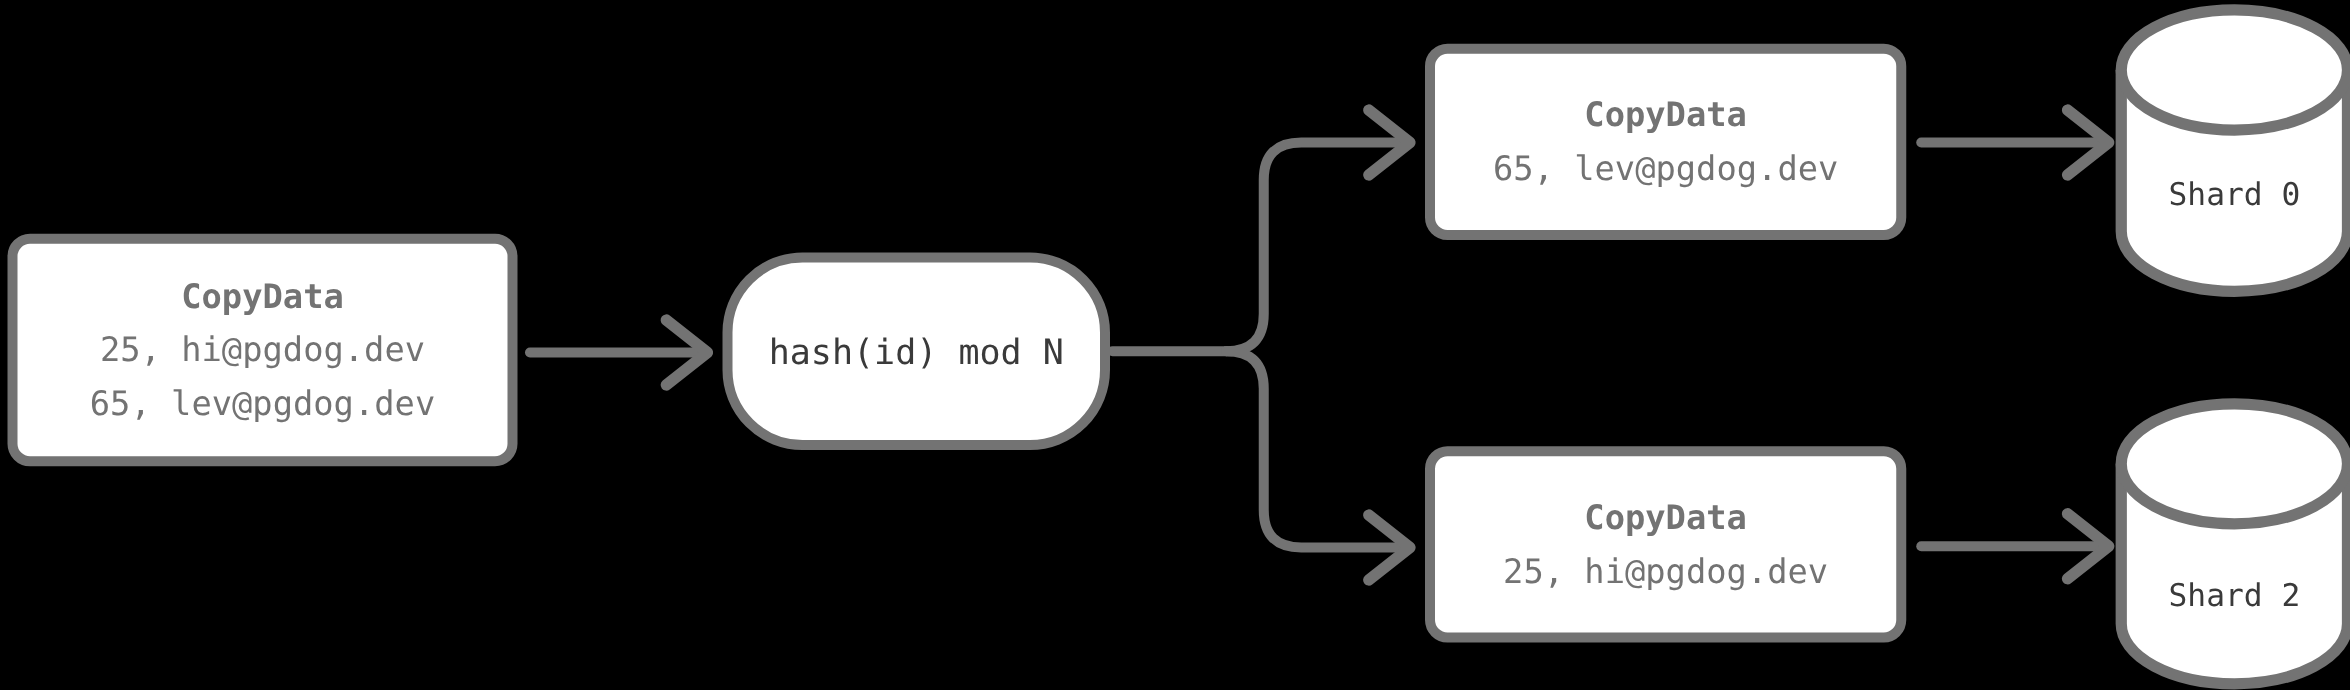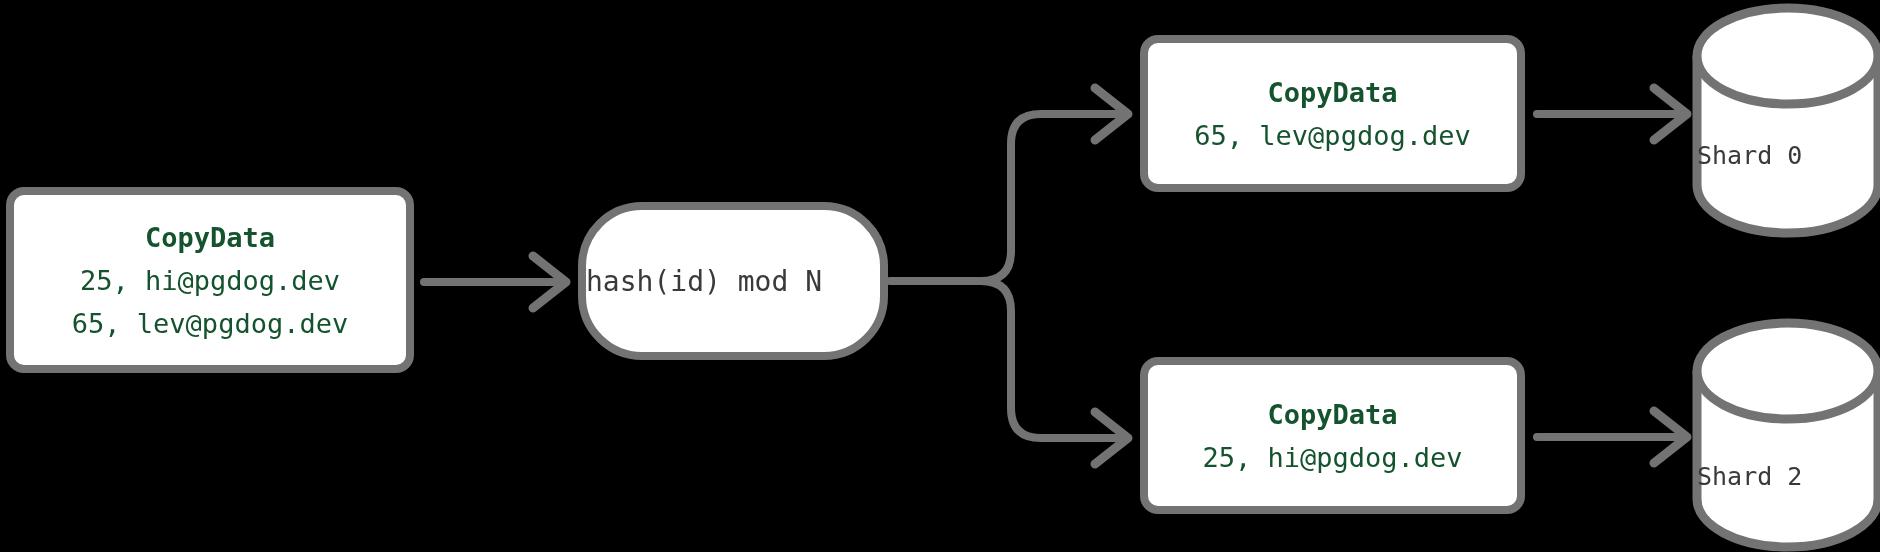--- a/index.html
+++ b/index.html
@@ -37,40 +37,41 @@
   .box {
     position: absolute;
     box-sizing: border-box;
     background: #ffffff;
     border: 8px solid #737373;
     border-radius: 18px;
     display: flex;
     flex-direction: column;
     justify-content: center;
     text-align: center;
-    color: #14532d;
+    color: #737373;
     font-size: 27px;
     line-height: 43px;
   }
   .box .title { font-weight: bold; }
   .pill {
     position: absolute;
     box-sizing: border-box;
     background: #ffffff;
     border: 8px solid #737373;
     border-radius: 64px;
     display: flex;
     align-items: center;
+    justify-content: center;
     color: #3a3a3a;
     font-size: 28px;
   }
   .db-label {
     position: absolute;
     width: 181px;
-    text-align: left;
+    text-align: center;
     color: #3a3a3a;
     font-size: 25px;
     line-height: 32px;
   }
 </style>
 </head>
 <body>
 
 <div class="canvas">
 

